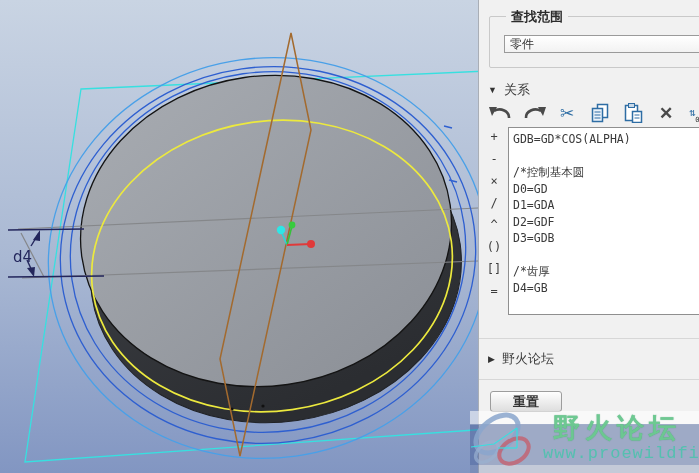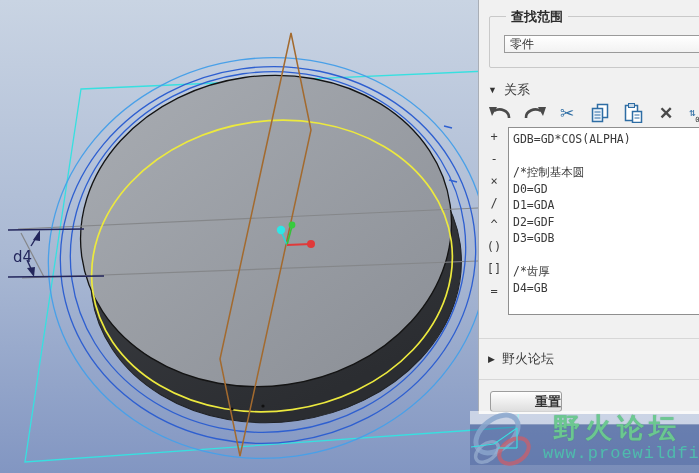--- a/index.html
+++ b/index.html
@@ -4,21 +4,21 @@
 <style>
   * { margin:0; padding:0; box-sizing:border-box; }
   html,body { width:699px; height:473px; overflow:hidden; }
   body { font-family:"Liberation Sans", sans-serif; }
   .stage { position:relative; width:699px; height:473px; overflow:hidden; background:#f1f1f1; }
 
   
   .viewport { position:absolute; left:0; top:0; width:699px; height:473px; }
 
   
-  .panel { position:absolute; left:478px; top:0; width:221px; height:414px;
+  .panel { position:absolute; left:478px; top:0; width:221px; height:473px;
            background:#f1f1f1; border-left:1px solid #a9aeb6; overflow:hidden; }
 
   .groupbox { position:absolute; left:10px; top:16px; width:250px; height:52px;
               border:1px solid #c9c9c9; border-radius:2px; }
   .groupbox-title { position:absolute; left:16px; top:-9px; padding:0 5px; background:#f1f1f1;
                     font-size:13px; font-weight:bold; color:#2b2b2b; }
   .combo { position:absolute; left:14px; top:18px; width:230px; height:18px;
            border:1px solid #9a9a9a; background:linear-gradient(#ffffff,#f2f2f2);
            font-size:12px; color:#333; line-height:16px; padding-left:5px; }
 
@@ -45,21 +45,21 @@
             background:#ffffff; border:1px solid #8f8f8f; overflow:hidden;
             font-family:"DejaVu Sans Mono", monospace; font-size:11.5px; color:#3a3a3a;
             padding:3px 0 0 4px; }
   .editor .line { height:16.5px; line-height:16.5px; white-space:pre; }
 
   .sep { position:absolute; left:0; width:100%; height:1px; background:#d7d7d7; }
 
   .reset-btn { position:absolute; left:11px; top:391px; width:72px; height:21px;
                border:1px solid #9d9d9d; border-radius:3px;
                background:linear-gradient(#fefefe,#dedede);
-               font-size:13px; font-weight:bold; color:#333; cursor:pointer;text-align:right; }
+               font-size:13px; font-weight:bold; color:#333; cursor:pointer; }
 
   
   .watermark { position:absolute; left:470px; top:408px; width:277px; height:65px; pointer-events:none;font-family:Liberation Mono, monospace; }
   .wm-white { position:absolute; left:0; top:3px; width:229px; height:14px; background:rgba(255,255,255,0.55); }
   .wm-band  { position:absolute; left:0; top:16px; width:229px; height:41px; background:rgba(67,93,151,0.48); }
   .wm-band2 { position:absolute; left:0; top:57px; width:229px; height:8px;  background:rgba(107,124,168,0.33); }
   .wm-title { position:absolute; left:83px; top:2px; font-size:27px; font-weight:bold;
               letter-spacing:5px; color:rgba(111,203,146,0.92); text-shadow:0 0 1px rgba(58,154,102,0.8); }
   .wm-url { position:absolute; left:73px; top:36px; font-size:17px;
             color:rgba(77,194,173,0.9); letter-spacing:1px; }

